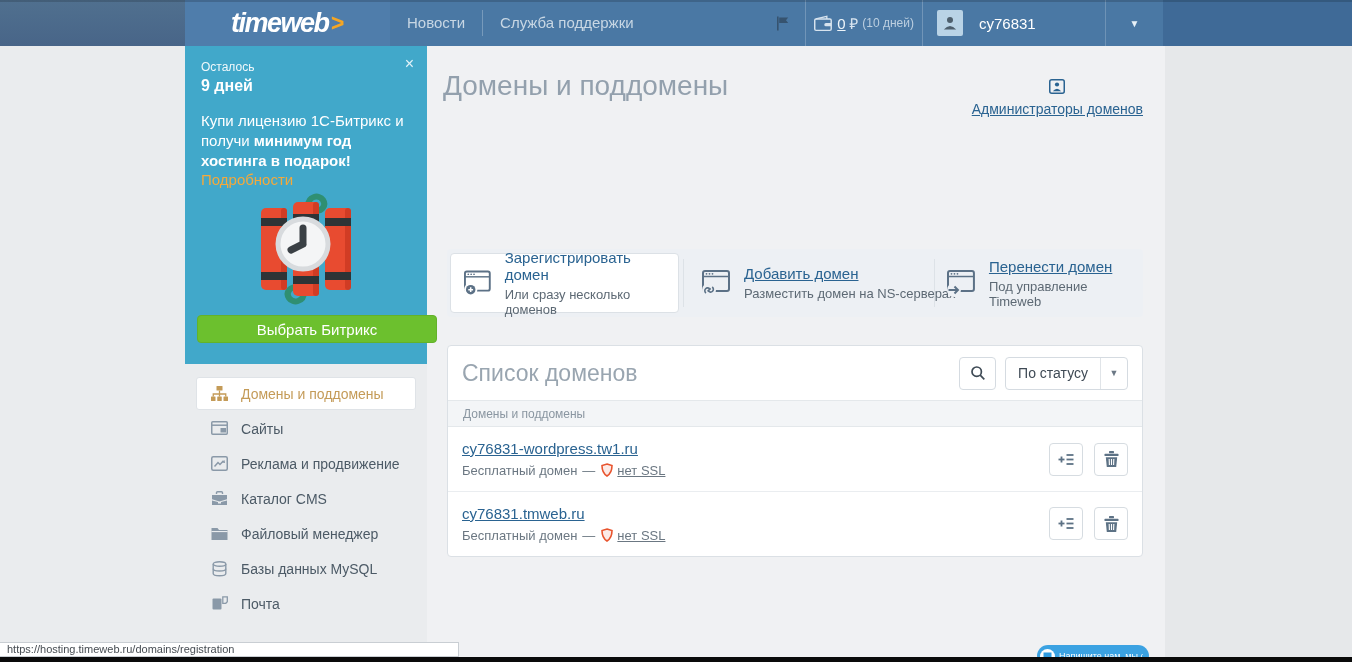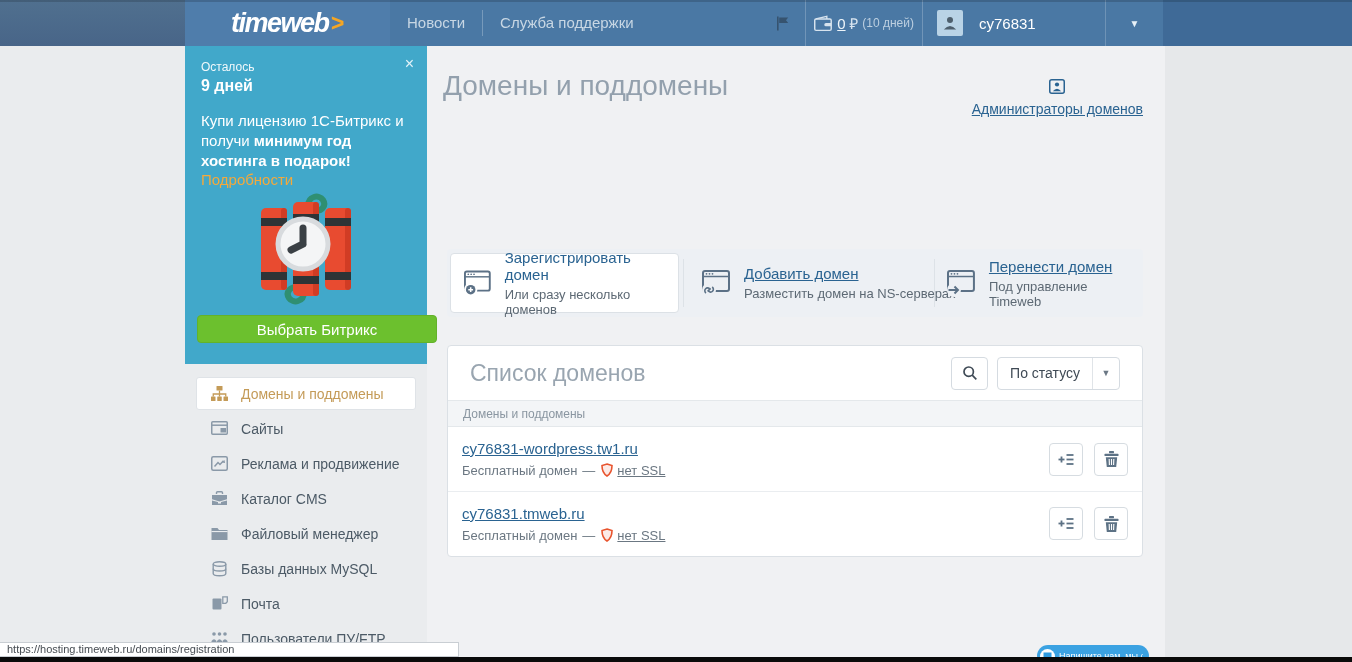--- a/index.html
+++ b/index.html
@@ -58,21 +58,21 @@
 
   .actions-panel { position:absolute; left:20px; top:203px; width:696px; height:68px; background:#edf0f4; border-radius:4px; }
   .act-sep { position:absolute; top:10px; width:1px; height:48px; background:#dde2e7; }
   .act-card { position:absolute; left:3px; top:4px; width:229px; height:60px; background:#fff; border:1px solid #dce1e6; border-radius:4px; display:flex; align-items:center; padding-left:13px; gap:12px; cursor:pointer; }
   .act-plain { position:absolute; top:0; height:68px; display:flex; align-items:center; gap:12px; cursor:pointer; }
   .act-title { font-size:15px; color:#2a6391; }
   .act-title.u { text-decoration:underline; }
   .act-sub { font-size:13px; color:#5d6974; margin-top:4px; }
 
   .list-panel { position:absolute; left:20px; top:299px; width:696px; height:212px; background:#fff; border:1px solid #dbe0e5; border-radius:4px; }
-  .list-header { height:54px; display:flex; align-items:center; padding:0 22px; }
+  .list-header { height:54px; display:flex; align-items:center; padding:0 14px; }
   .list-title { flex:1; font-size:23px; font-weight:300; color:#99a5b0; }
   .search-btn { width:37px; height:33px; background:#fff; border:1px solid #d5dbe1; border-radius:4px; display:flex; align-items:center; justify-content:center; cursor:pointer; margin-right:9px; }
   .filter-btn { height:33px; background:#fff; border:1px solid #d5dbe1; border-radius:4px; display:flex; align-items:center; cursor:pointer; }
   .filter-label { padding:0 12px; font-size:14px; color:#3f4a55; }
   .filter-sep { width:1px; height:31px; background:#e0e4e8; }
   .filter-caret { width:26px; text-align:center; color:#6b7885; font-size:9px; }
   .table-head { height:27px; background:#f3f5f7; border-top:1px solid #e4e8eb; border-bottom:1px solid #e4e8eb; font-size:12px; color:#8a96a1; padding-left:15px; line-height:26px; }
   .d-row { height:64px; padding:0 14px; display:flex; align-items:center; }
   .d-row + .d-row { border-top:1px solid #eaedf0; }
   .domain-link { font-size:15px; color:#2a6391; text-decoration:underline; cursor:pointer; }
@@ -238,33 +238,20 @@
       </li>
       <li class="menu-item">
         <span class="mi-ico">
           <svg width="16" height="15" viewBox="0 0 16 15">
             <rect x="0.5" y="2.5" width="9" height="11" rx="1" fill="#8a99a8"></rect>
             <path d="M10.8,0.8 h4.5 v5 l-1.5,1.5 h-3 z" fill="none" stroke="#8a99a8" stroke-width="1.3"></path>
           </svg>
         </span>
         <span class="mi-label">Почта</span>
       </li>
-      <li class="menu-item">
-        <span class="mi-ico">
-          <svg width="17" height="13" viewBox="0 0 17 13">
-            <g fill="#8a99a8">
-              <circle cx="3" cy="2" r="1.8"></circle>
-                <circle cx="8.5" cy="2" r="1.8"></circle>
-                <circle cx="14" cy="2" r="1.8"></circle>
-              <path d="M0.5,9 q2.5,-3.5 5,0 v3 h-5 z M6,9 q2.5,-3.5 5,0 v3 h-5 z M11.5,9 q2.5,-3.5 5,0 v3 h-5 z"></path>
-            </g>
-          </svg>
-        </span>
-        <span class="mi-label">Пользователи ПУ/FTP</span>
-      </li>
     </ul>
   </aside>
 
   <main class="main">
     <h1 class="page-title">Домены и поддомены</h1>
 
     <div class="admins-link">
       <svg width="16" height="15" viewBox="0 0 16 15">
         <rect x="0.75" y="0.75" width="14.5" height="13.5" rx="2" fill="none" stroke="#2a6391" stroke-width="1.5"></rect>
         <circle cx="8" cy="5.5" r="2.1" fill="#2a6391"></circle>

